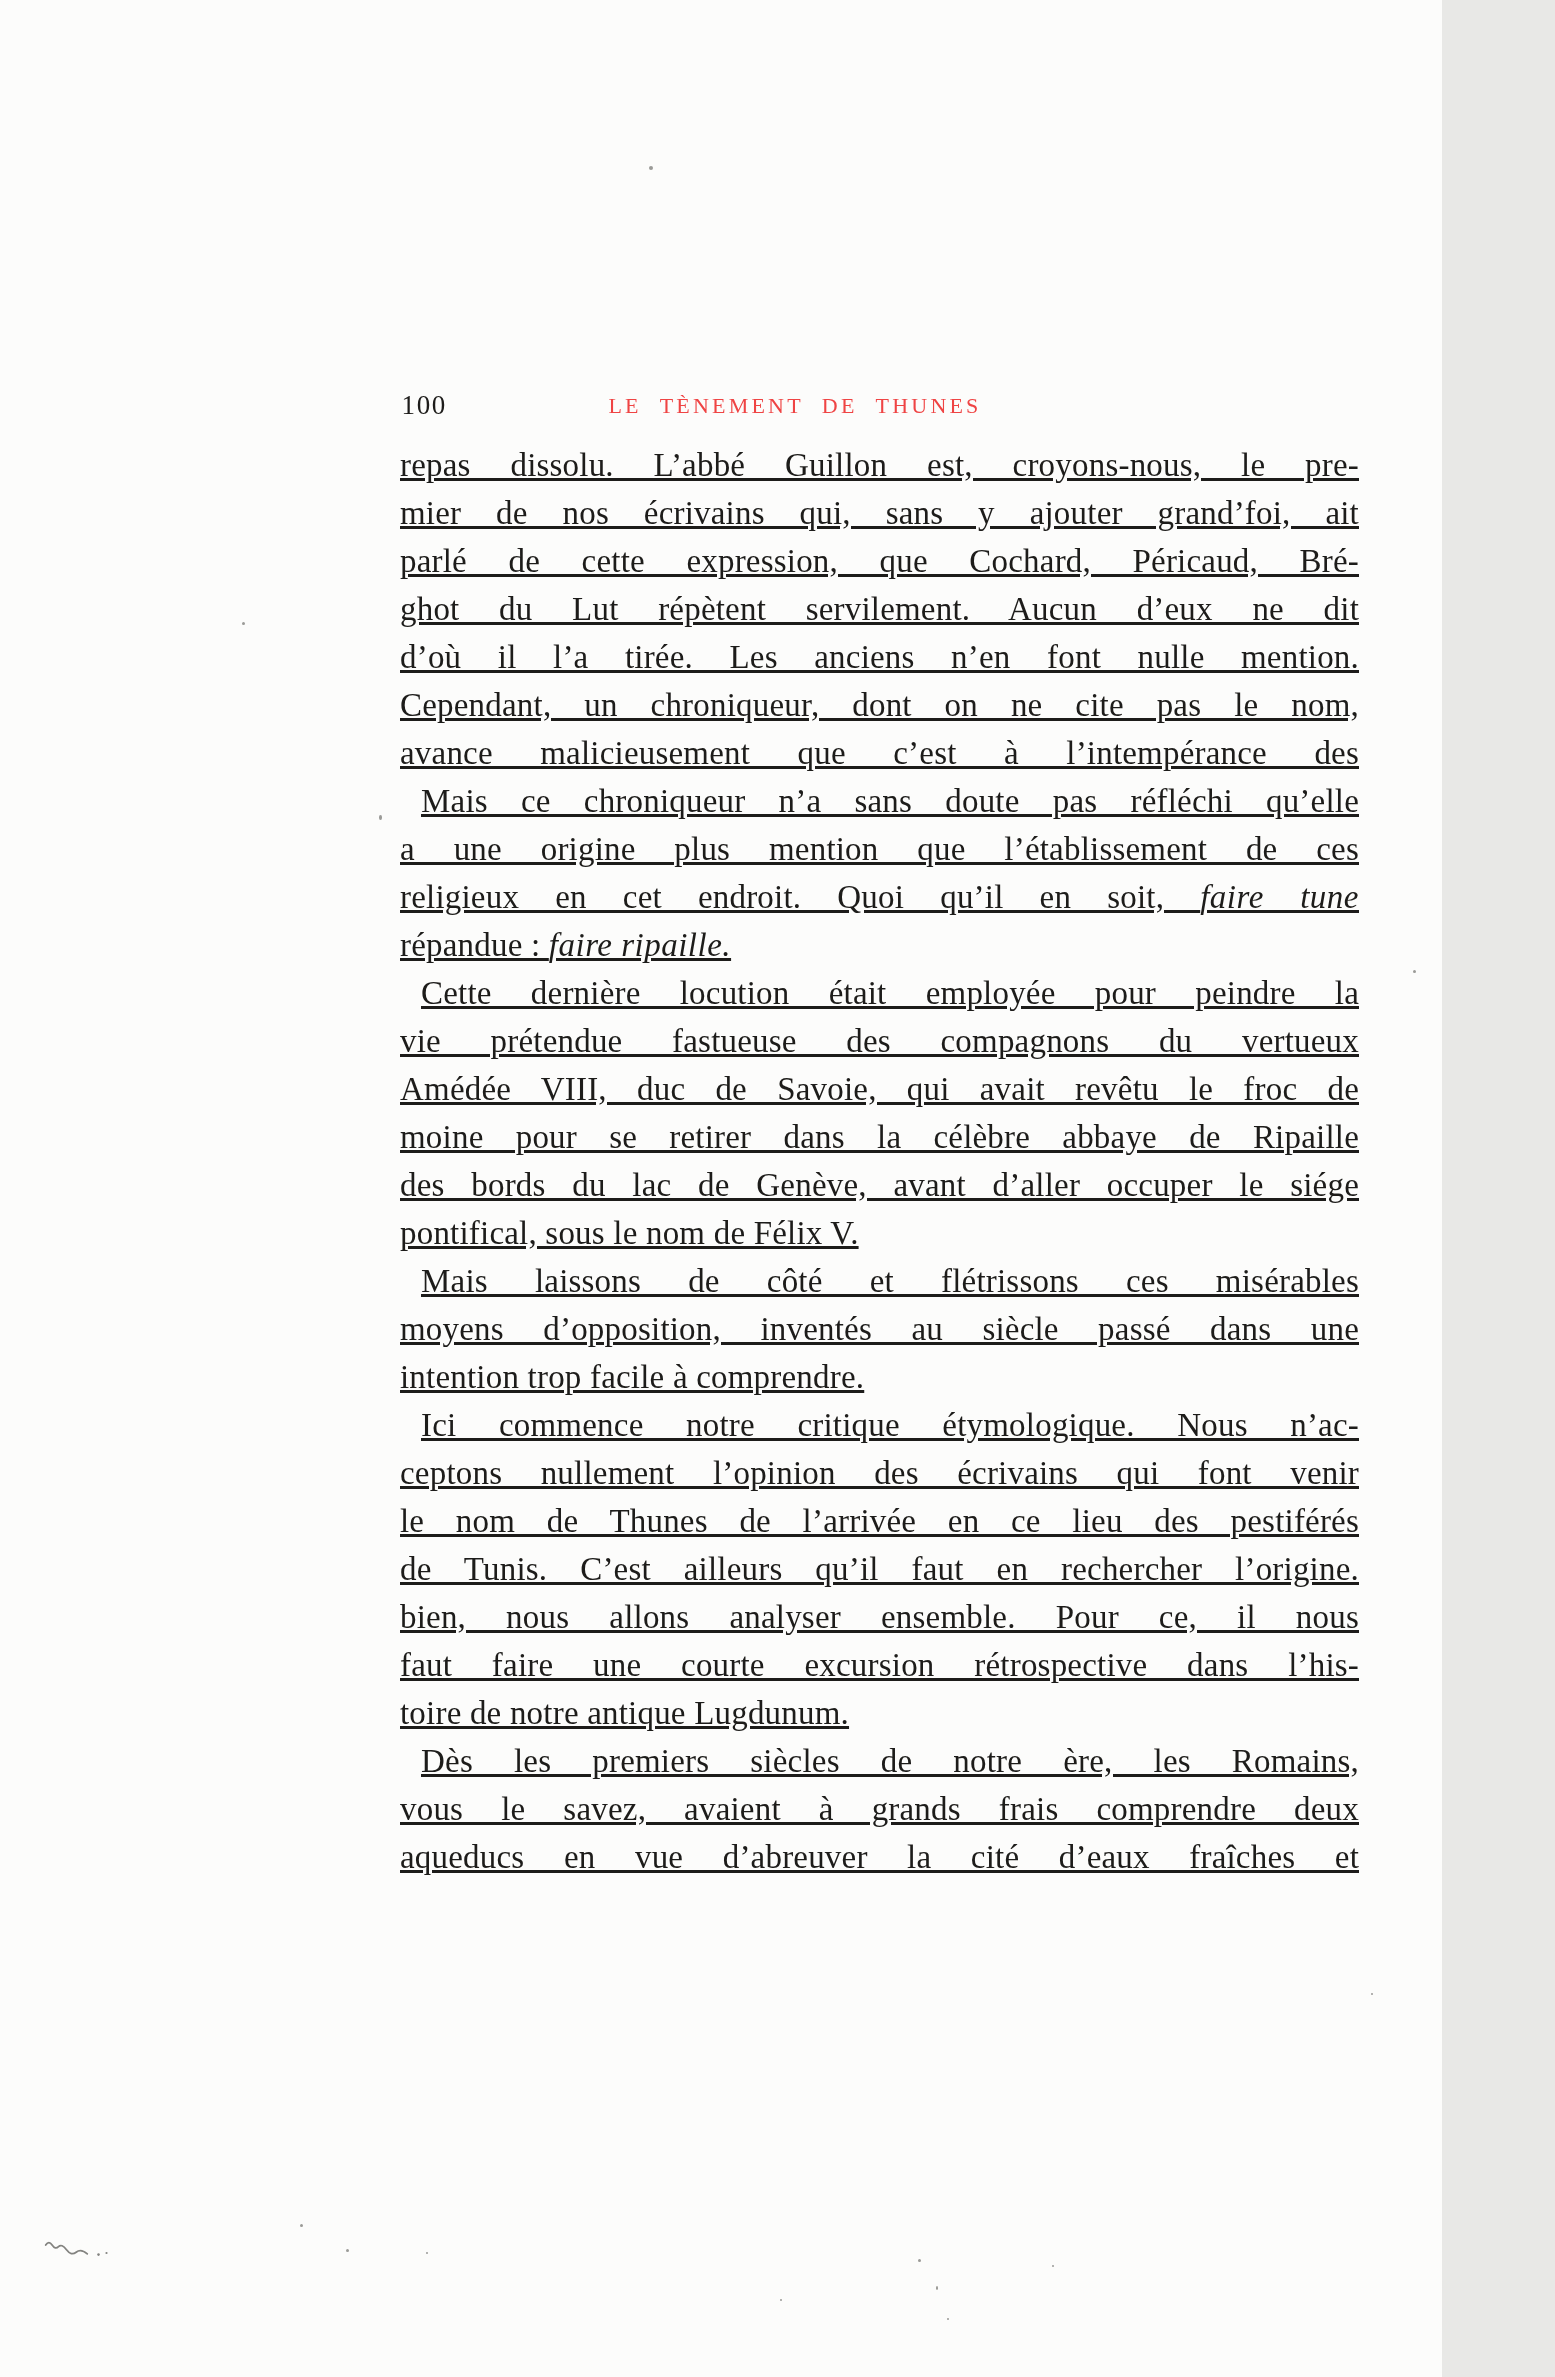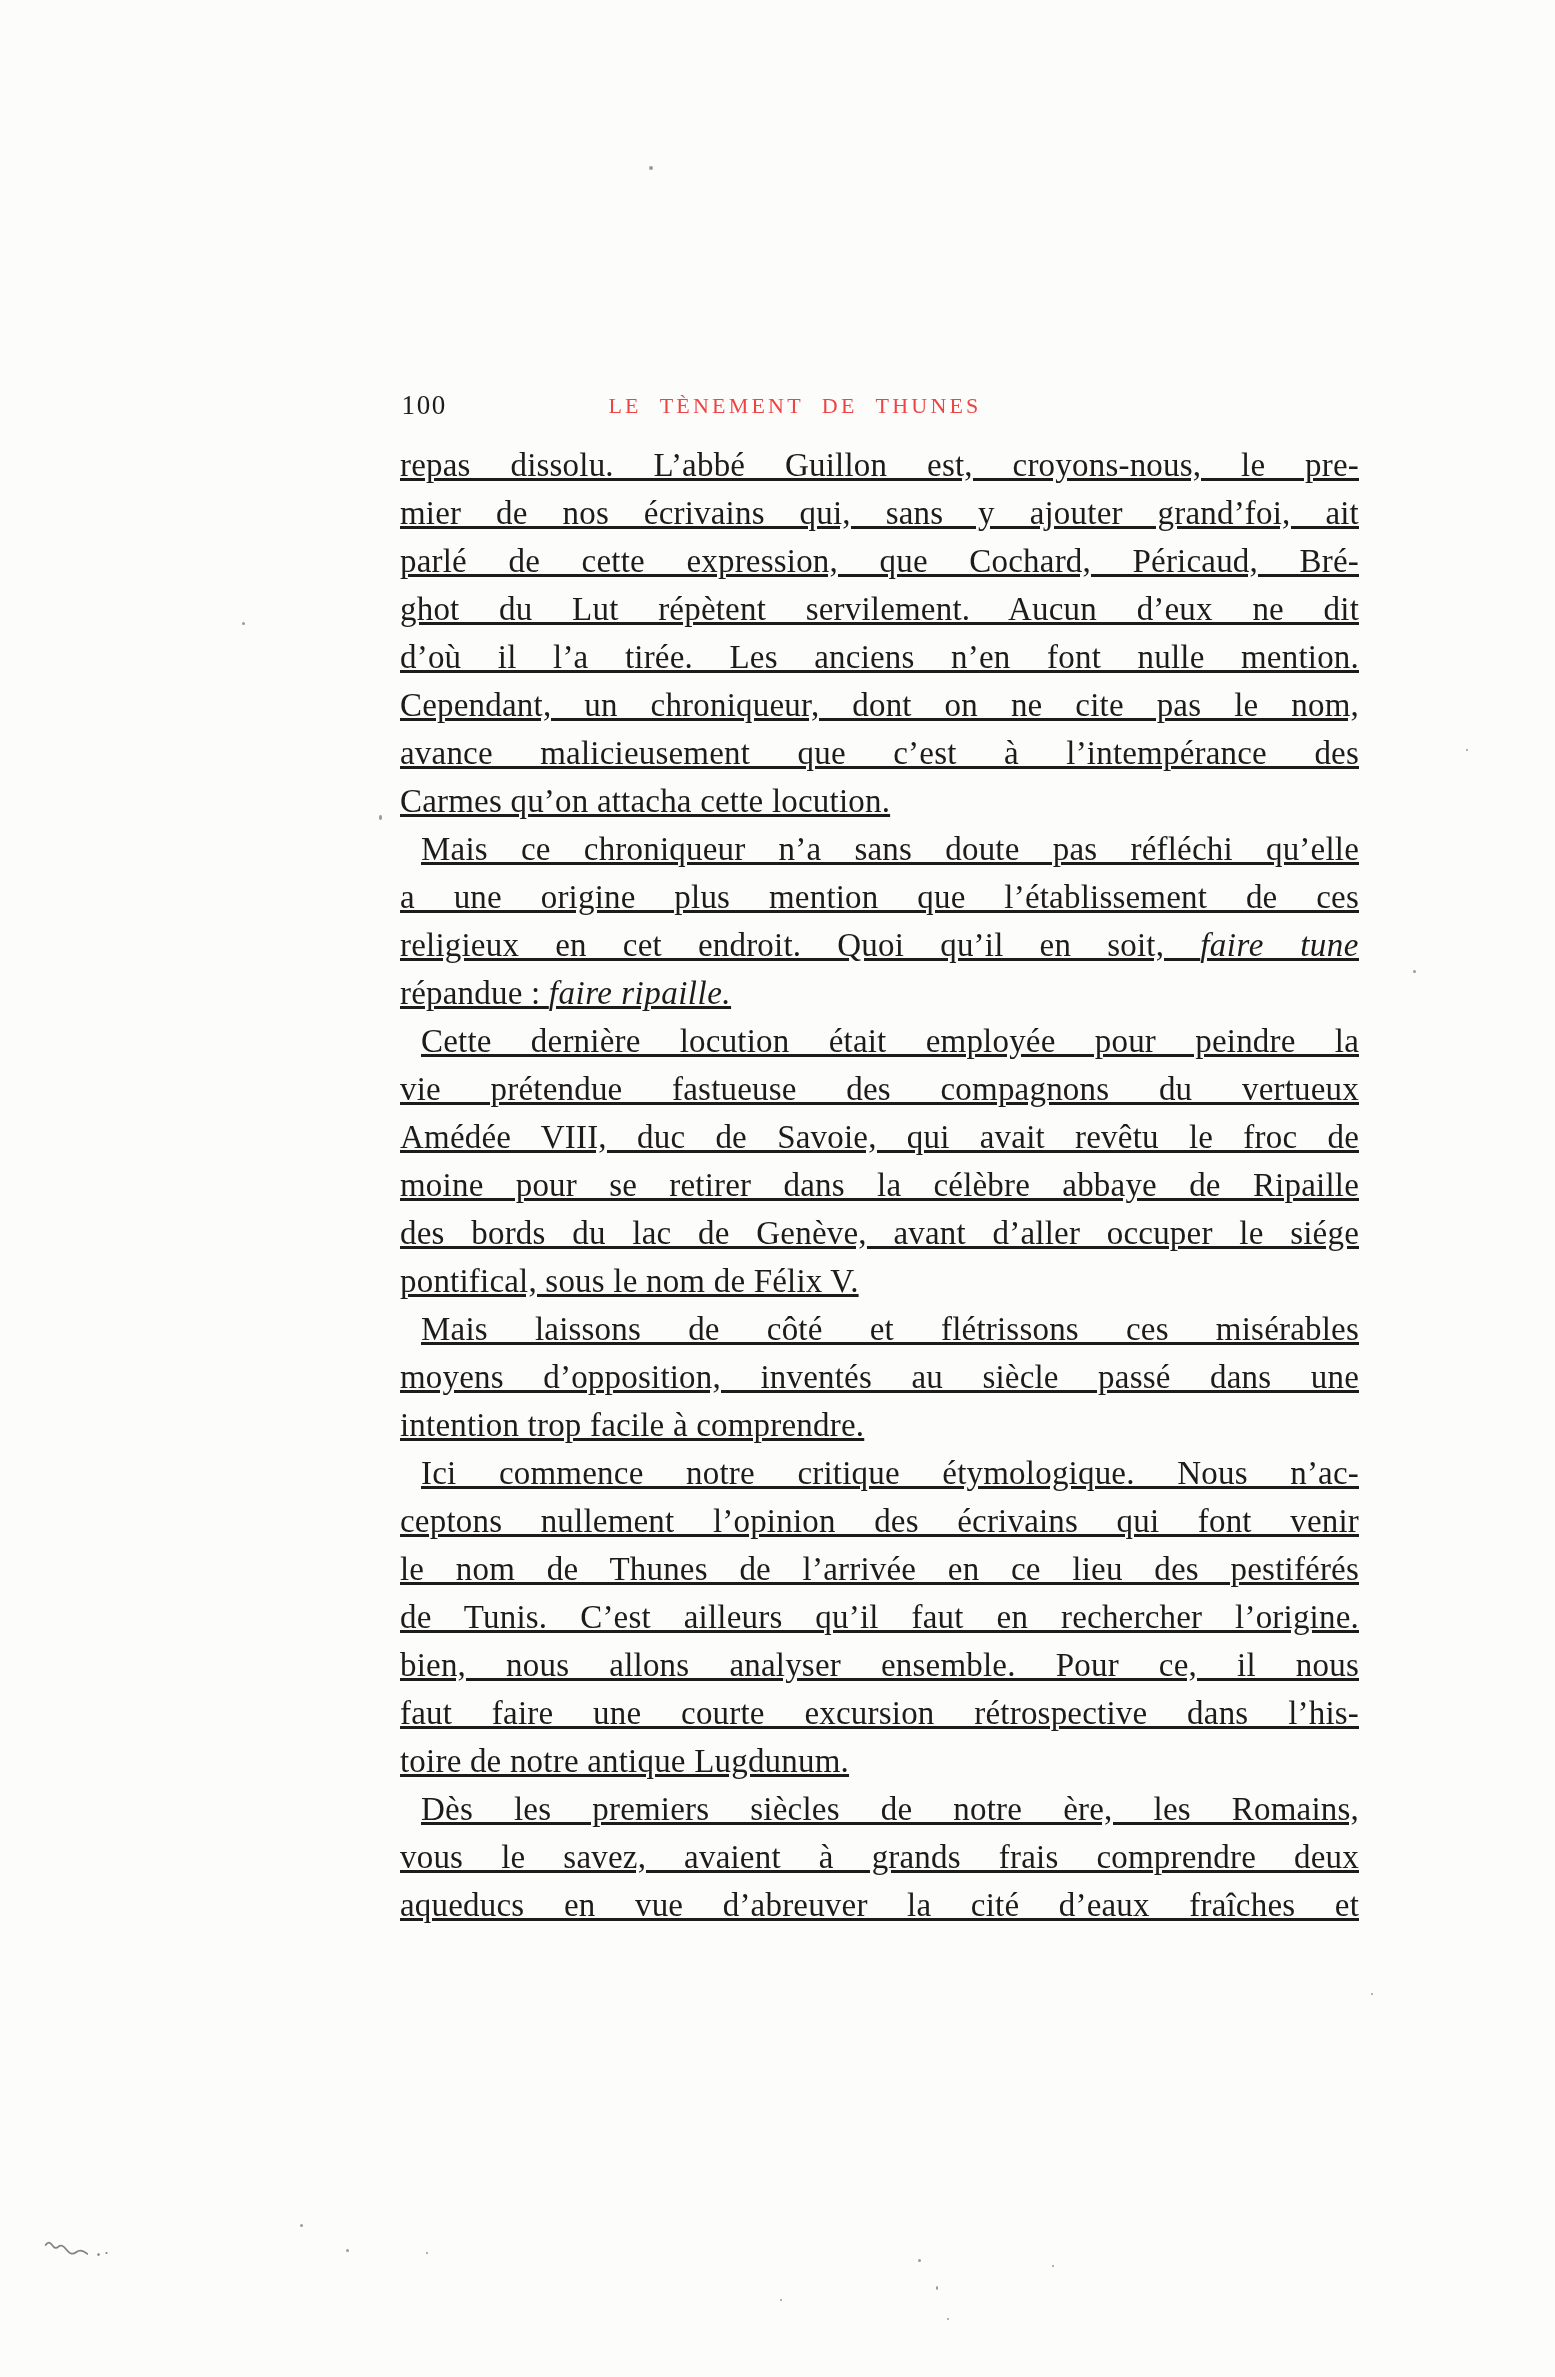--- a/index.html
+++ b/index.html
@@ -1,22 +1,23 @@
 <!DOCTYPE html>
 <html style="font-size:13px"><head>
 <meta charset="utf-8">
 <style>
   html,body{margin:0;padding:0;background:#e8e8e6;}
   .page{
     position:relative;
-    width:1555px;height:2377px;
+    width:1402px;height:2377px;
     background:#fcfcfb;
     color:#1d1c1a;
     font-family:"Liberation Serif","DejaVu Serif",serif;
     overflow:hidden;
+    padding-left:40px;
   }
   .running-head{
     position:absolute;
     left:400px;top:390px;width:959px;height:35px;
   }
   .folio{
     position:absolute;left:1.6px;top:0;
     font-size:27px;line-height:31px;
     letter-spacing:1.6px;
   }
@@ -64,21 +65,20 @@
   </header>
 
   <main class="text-block">
       <div class="line">repas dissolu. L’abbé Guillon est, croyons-nous, le pre-</div>
       <div class="line">mier de nos écrivains qui, sans y ajouter grand’foi, ait</div>
       <div class="line">parlé de cette expression, que Cochard, Péricaud, Bré-</div>
       <div class="line">ghot du Lut répètent servilement. Aucun d’eux ne dit</div>
       <div class="line">d’où il l’a tirée. Les anciens n’en font nulle mention.</div>
       <div class="line">Cependant, un chroniqueur, dont on ne cite pas le nom,</div>
       <div class="line">avance malicieusement que c’est à l’intempérance des</div>
-      <div class="line para-last">Carmes qu’on attacha cette locution.</div>
       <div class="line indent">Mais ce chroniqueur n’a sans doute pas réfléchi qu’elle</div>
       <div class="line">a une origine plus mention que l’établissement de ces</div>
       <div class="line">religieux en cet endroit. Quoi qu’il en soit, <i>faire tune</i></div>
       <div class="line para-last">répandue : <i>faire ripaille.</i></div>
       <div class="line indent">Cette dernière locution était employée pour peindre la</div>
       <div class="line">vie prétendue fastueuse des compagnons du vertueux</div>
       <div class="line">Amédée VIII, duc de Savoie, qui avait revêtu le froc de</div>
       <div class="line">moine pour se retirer dans la célèbre abbaye de Ripaille</div>
       <div class="line">des bords du lac de Genève, avant d’aller occuper le siége</div>
       <div class="line para-last">pontifical, sous le nom de Félix V.</div>

